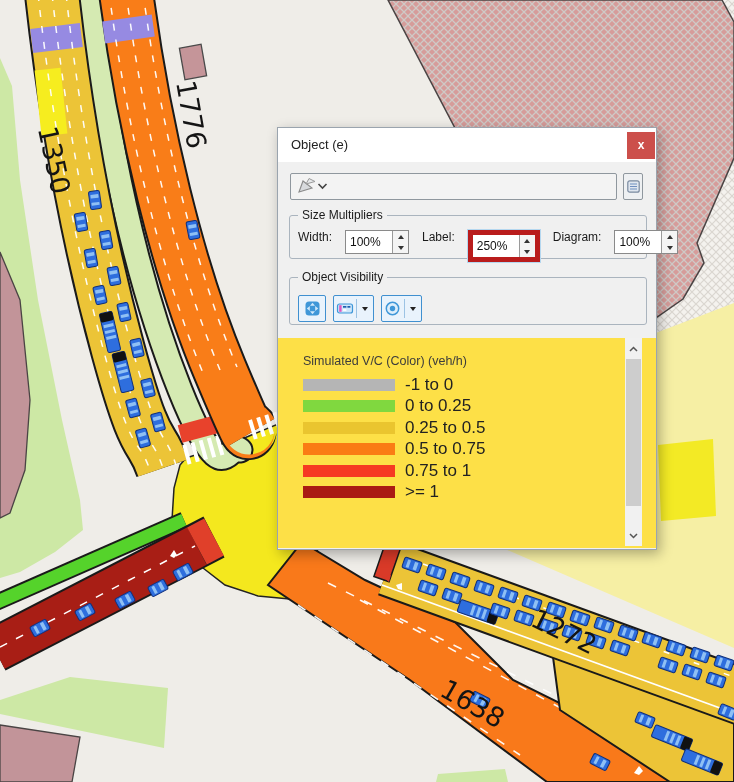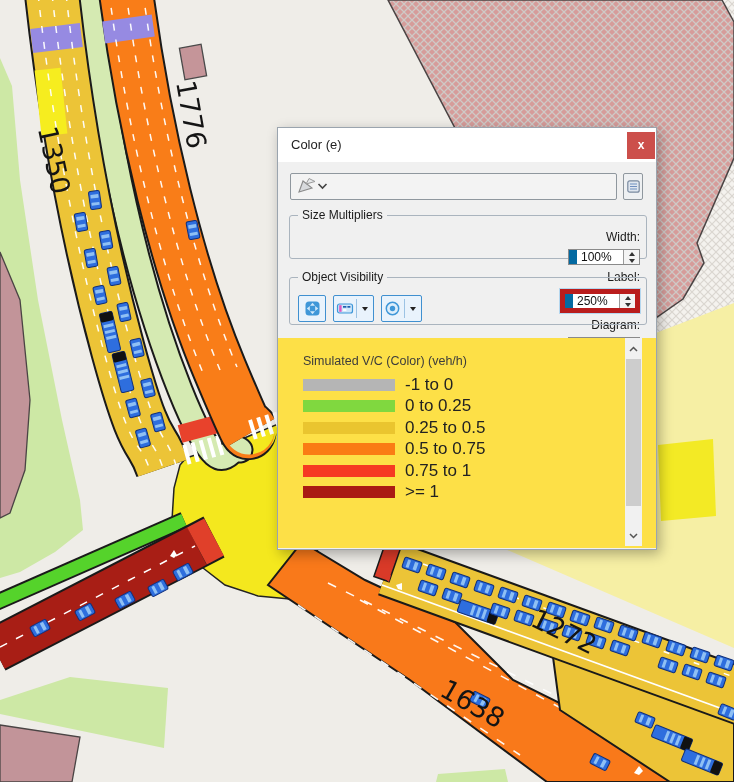--- a/index.html
+++ b/index.html
@@ -17,22 +17,22 @@
              color:#fff;font-weight:bold;font-size:12px;text-align:center;line-height:27px;cursor:default;}
   .combo{position:absolute;left:12px;top:45px;width:327px;height:27px;background:#f3f3f3;
          border:1px solid #8f979e;border-radius:2px;display:flex;align-items:center;box-sizing:border-box;padding:0 6px;}
   .combo .lbl{flex:1;margin-left:4px;color:#222;}
   .list-btn{position:absolute;left:345px;top:45px;width:20px;height:27px;border:1px solid #8f979e;
             background:#eef0f2;border-radius:2px;display:flex;align-items:center;justify-content:center;box-sizing:border-box;}
   .groupbox{position:absolute;left:11px;width:358px;border:1px solid #aab4be;border-radius:3px;box-sizing:border-box;}
   .gb-title{position:absolute;top:-8px;left:8px;background:#f0f0f0;padding:0 4px;color:#1a1a1a;}
   #gb-size{top:87px;height:44px;}
   #gb-vis{top:149px;height:48px;}
-  .gb-row{position:absolute;left:8px;right:6px;top:14px;bottom:0;display:flex;align-items:flex-end;gap:5px;flex-direction:column;}
-  .spinbox{display:inline-flex;align-items:stretch;border:1px solid #8a8a8a;background:#0369a1;height:22px;padding-left:8px;}
+  .gb-row{position:absolute;left:8px;right:6px;top:14px;bottom:0;display:flex;align-items:flex-start;gap:13px;}
+  .spinbox{display:inline-flex;align-items:stretch;border:1px solid #8a8a8a;background:#84cc16;height:22px;}
   .spinbox.focused{border:5px solid #b91c1c;box-shadow:0 0 0 1px #b5d7ef;}
   .spinbox input{border:none;outline:none;width:38px;padding:0 4px;font-size:12px;
                  font-family:"Liberation Sans",sans-serif;color:#111;}
   .spin{width:15px;border-left:1px solid #9a9a9a;background:#f4f4f4;display:flex;flex-direction:column;}
   .spin div{flex:1;display:flex;align-items:center;justify-content:center;}
   .tri-up{width:0;height:0;border-left:3.5px solid transparent;border-right:3.5px solid transparent;border-bottom:4.5px solid #333;}
   .tri-dn{width:0;height:0;border-left:3.5px solid transparent;border-right:3.5px solid transparent;border-top:4.5px solid #333;}
   .ov-row{position:absolute;left:8px;top:17px;display:flex;gap:7px;}
   .ov-btn{height:27px;border:1px solid #4090d0;background:#e9f3fc;border-radius:2px;
           display:flex;align-items:center;box-sizing:border-box;padding:0 2px;}
@@ -233,21 +233,21 @@
   <g font-family="'DejaVu Sans',sans-serif" font-size="27" fill="#141414" text-anchor="middle">
     <text transform="translate(45,162) rotate(78)">1350</text>
     <text transform="translate(182,116) rotate(80)">1776</text>
     <text transform="translate(560,640) rotate(26)">1272</text>
     <text transform="translate(468,712) rotate(30)">1638</text>
   </g>
 </svg>
 
 <div class="dialog">
   <div class="titlebar">
-    <span class="title">Color (e)</span>
+    <span class="title">Object (e)</span>
     <div class="close-btn">x</div>
   </div>
 
   <div class="combo">
     <svg width="20" height="18" viewBox="0 0 20 18">
       <polygon points="2,14 15,10 6,3" fill="#d8dadd" stroke="#8a8a8a" stroke-width="1.1"></polygon>
       <polygon points="9,6 18,3.5 12,0.5" fill="#e6e8ea" stroke="#9a9a9a" stroke-width="1"></polygon>
     </svg>
     <svg width="11" height="7" viewBox="0 0 11 7">
       <path d="M1.5,1 L5.5,5 L9.5,1" stroke="#444" stroke-width="1.6" fill="none"></path>

